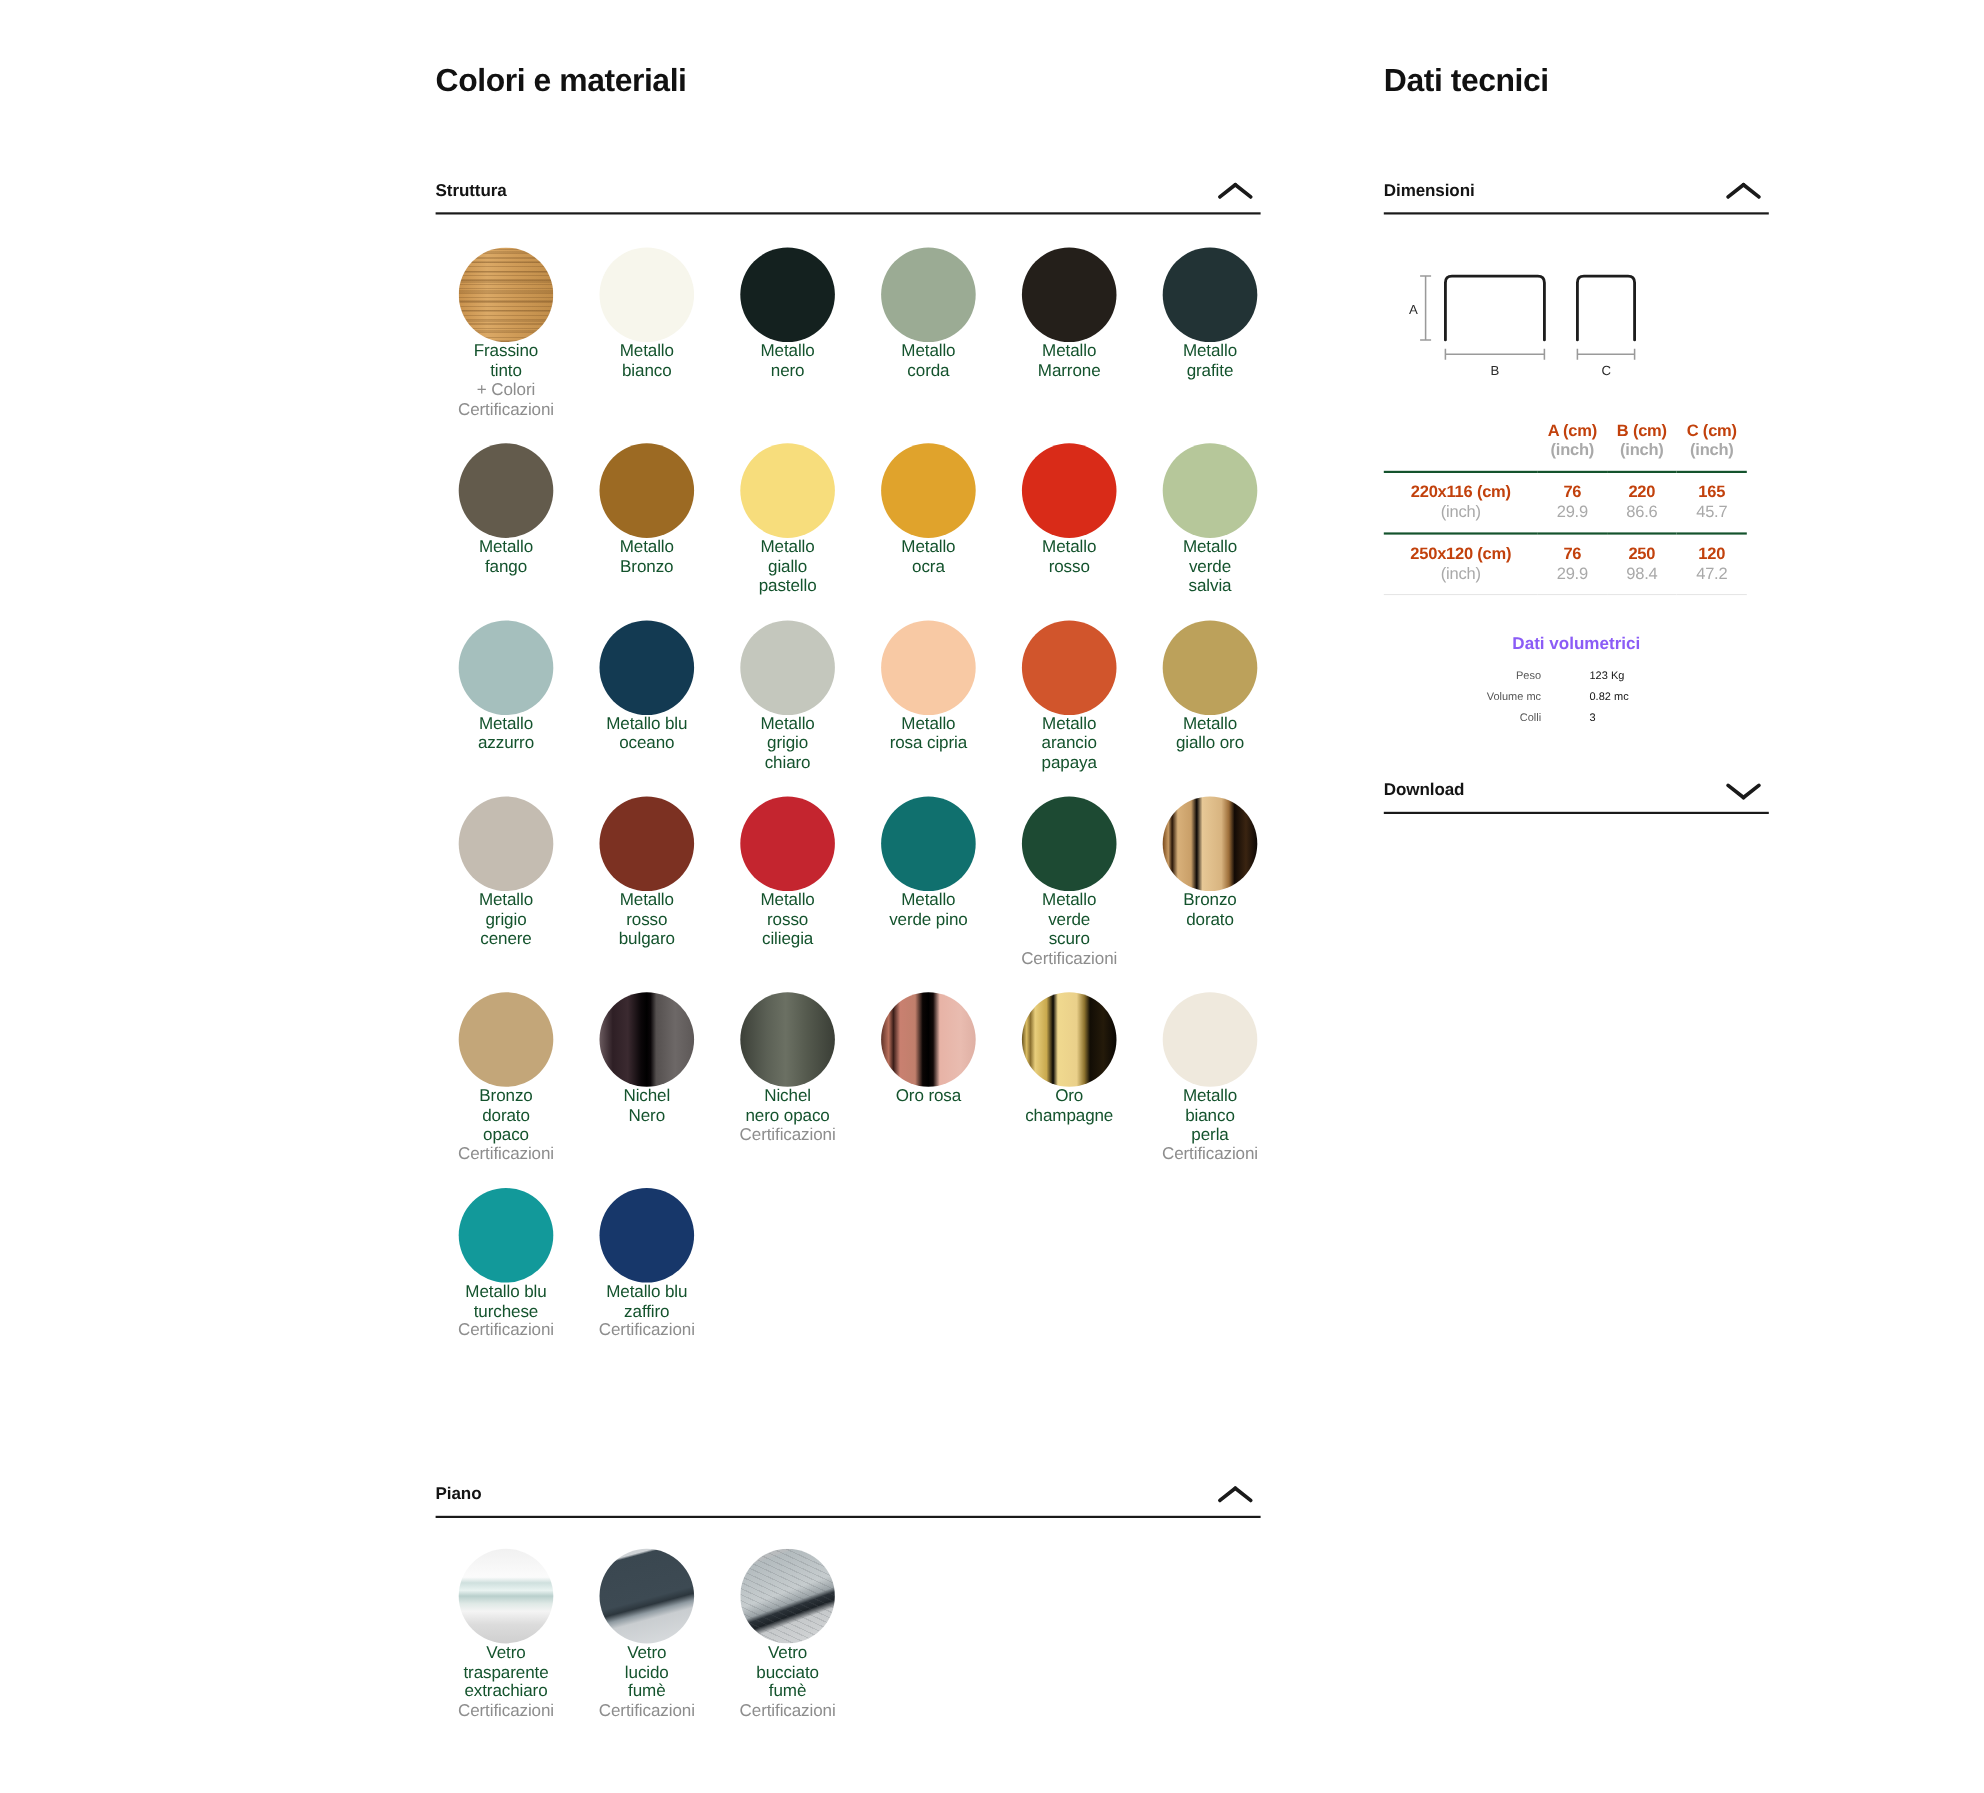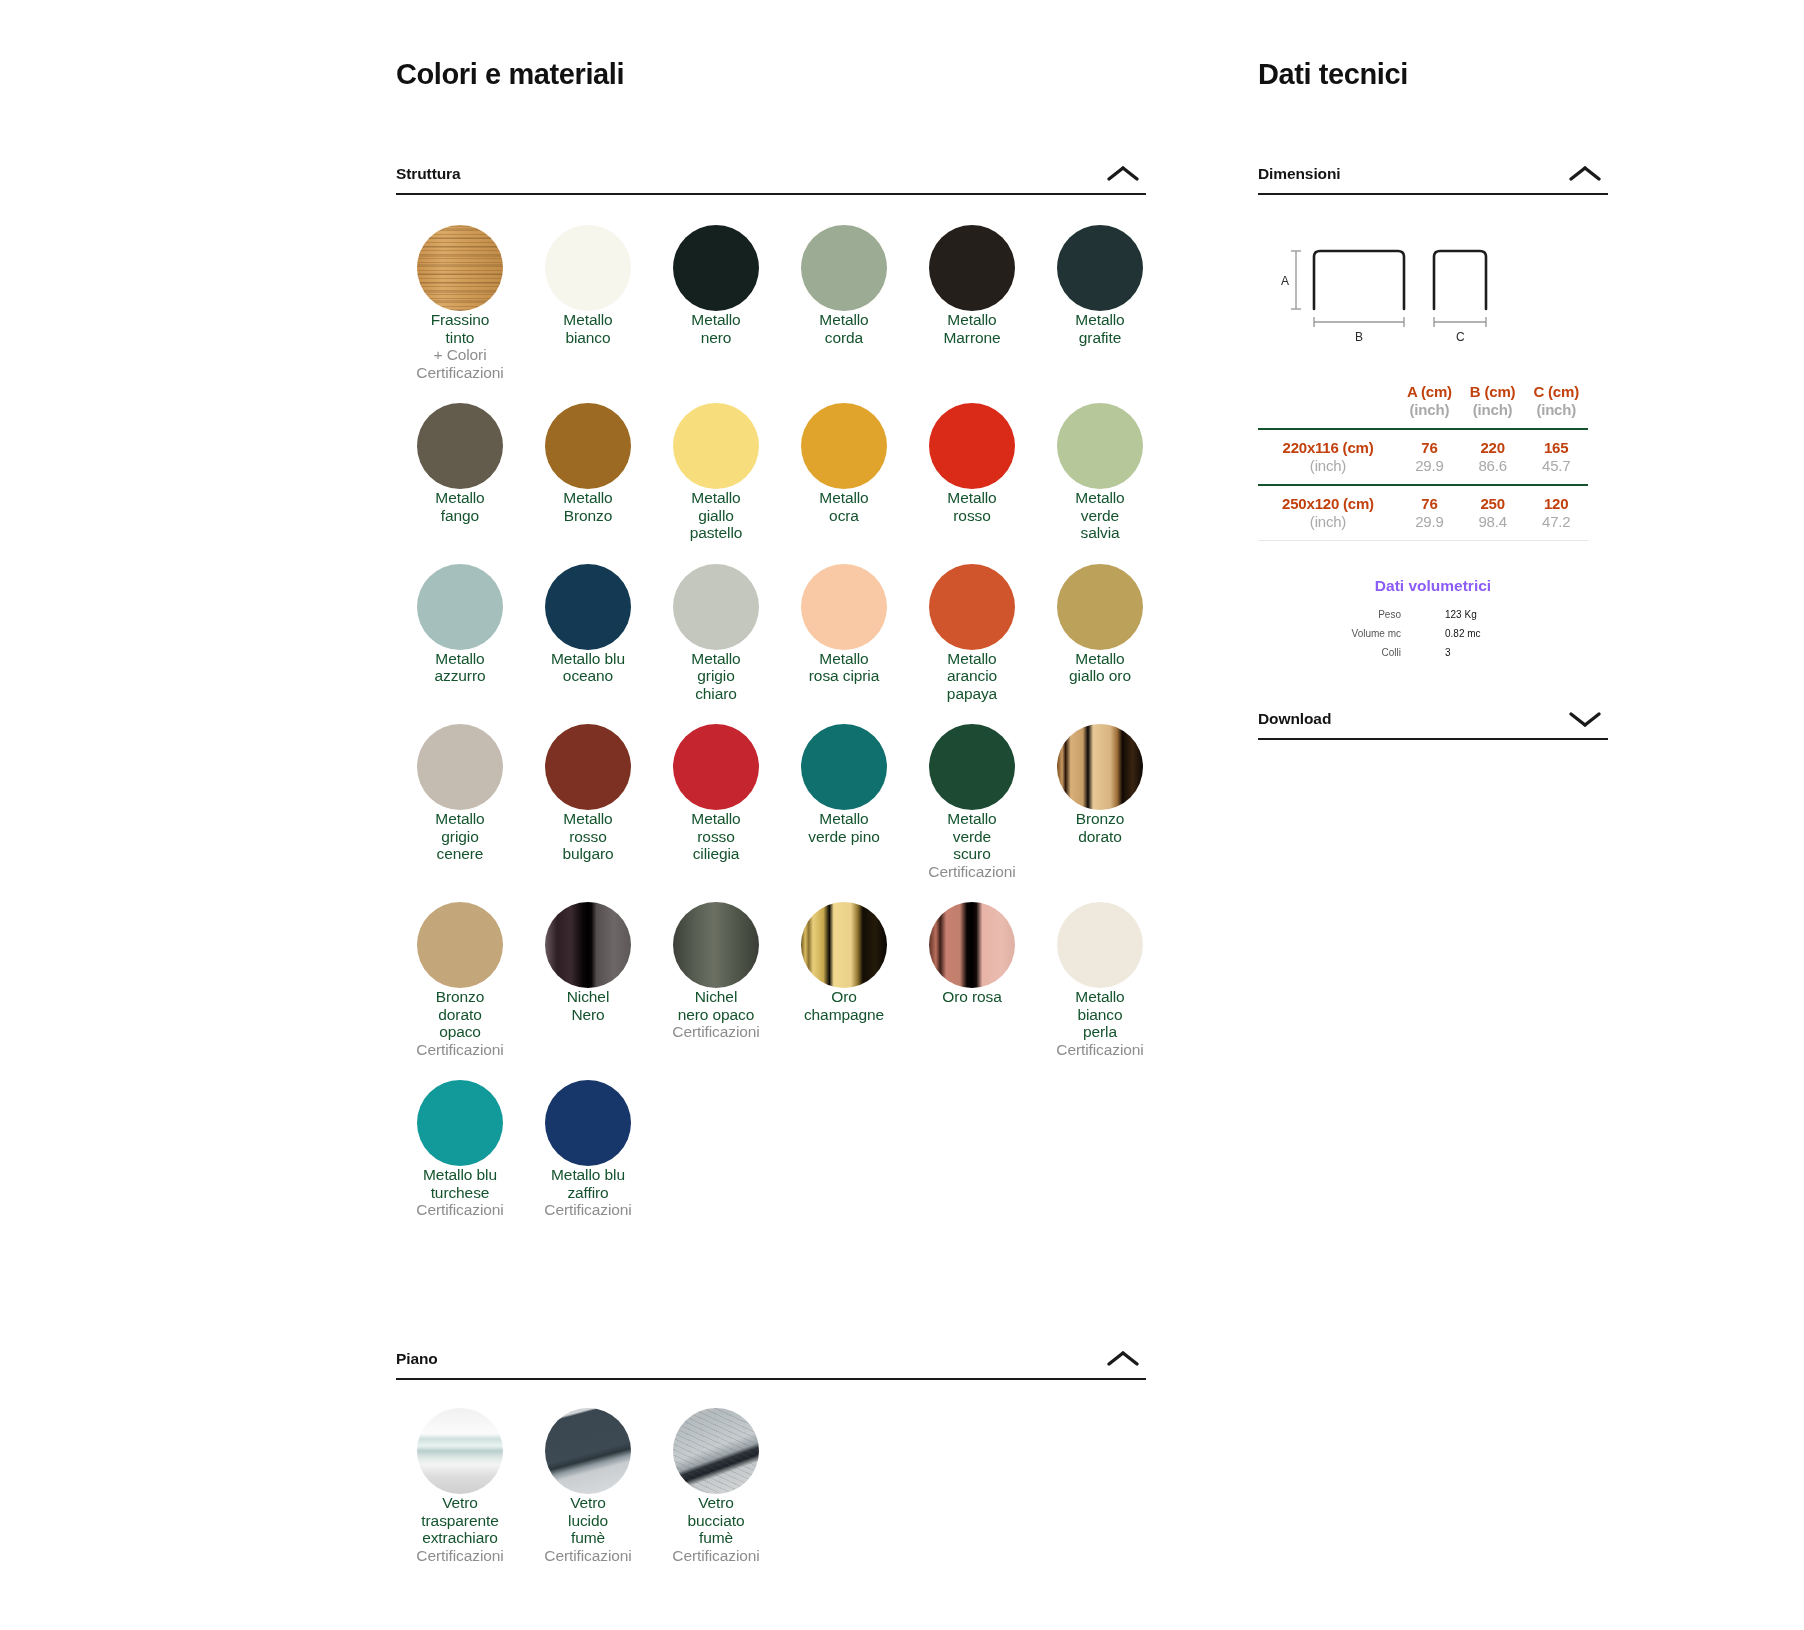--- a/index.html
+++ b/index.html
@@ -331,27 +331,27 @@
             <div class="swatch-label">Nichel
 Nero</div>
           </div>
           <div class="swatch-cell">
             <div class="swatch-dot" style="background: linear-gradient(90deg,#3c4038 0%, #5b6055 28%, #6b7063 48%, #555a4e 70%, #3a3e36 100%);"></div>
             <div class="swatch-label">Nichel
 nero opaco</div>
             <div class="swatch-sub">Certificazioni</div>
           </div>
           <div class="swatch-cell">
+            <div class="swatch-dot" style="background: linear-gradient(90deg,#5f3228 0%, #b9705c 8%, #3a1d18 13%, #c98070 20%, #c07f6c 36%, #0a0504 44%,#000 50%, #120908 55%, #e7b3a6 62%, #e9bcb0 84%, #dfb0a4 100%);"></div>
+            <div class="swatch-label">Oro rosa</div>
+          </div>
+          <div class="swatch-cell">
             <div class="swatch-dot" style="background: linear-gradient(90deg,#6a5520 0%, #d9bb61 5%, #8a7030 9%, #e8ce7c 14%, #c9a94e 26%, #0a0804 33%,#f0d98f 38%, #ead08a 58%, #8f742f 66%, #120d05 72%, #241a0a 86%, #0a0704 100%);"></div>
             <div class="swatch-label">Oro
 champagne</div>
-          </div>
-          <div class="swatch-cell">
-            <div class="swatch-dot" style="background: linear-gradient(90deg,#5f3228 0%, #b9705c 8%, #3a1d18 13%, #c98070 20%, #c07f6c 36%, #0a0504 44%,#000 50%, #120908 55%, #e7b3a6 62%, #e9bcb0 84%, #dfb0a4 100%);"></div>
-            <div class="swatch-label">Oro rosa</div>
           </div>
           <div class="swatch-cell">
             <div class="swatch-dot" style="background:#efe9dd;"></div>
             <div class="swatch-label">Metallo
 bianco
 perla</div>
             <div class="swatch-sub">Certificazioni</div>
           </div>
           <div class="swatch-cell">
             <div class="swatch-dot" style="background:#12999a;"></div>

